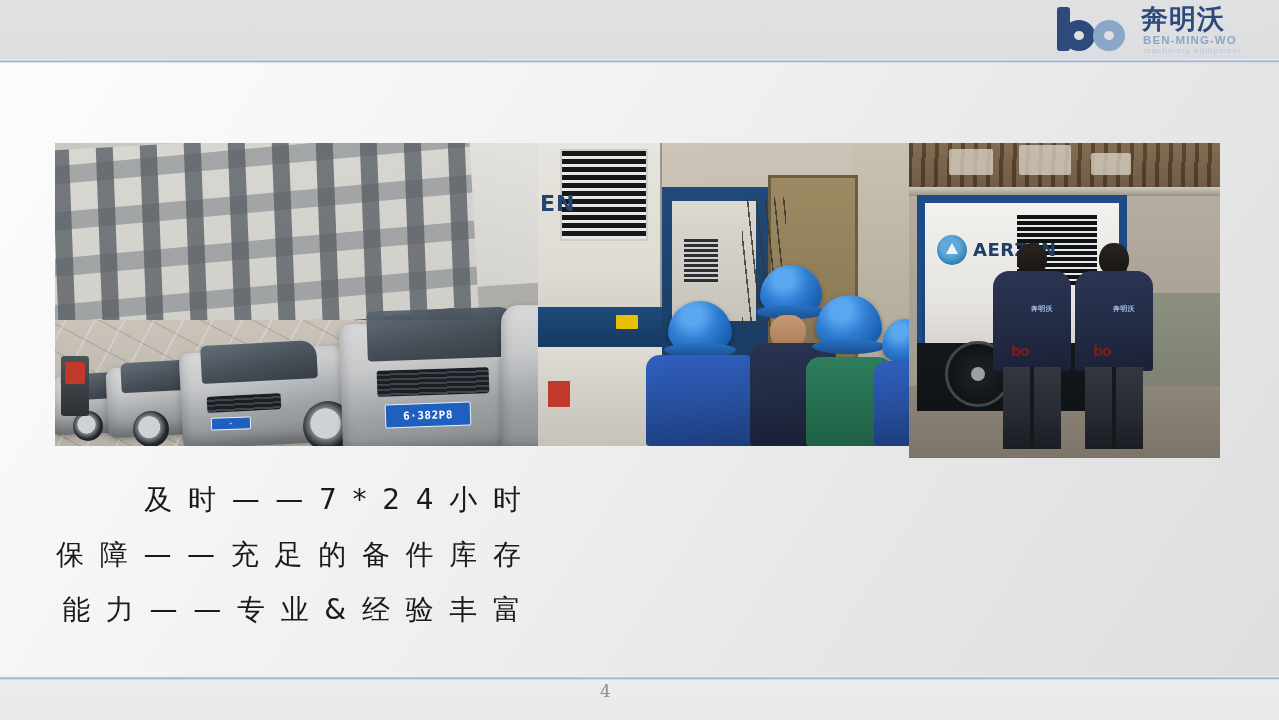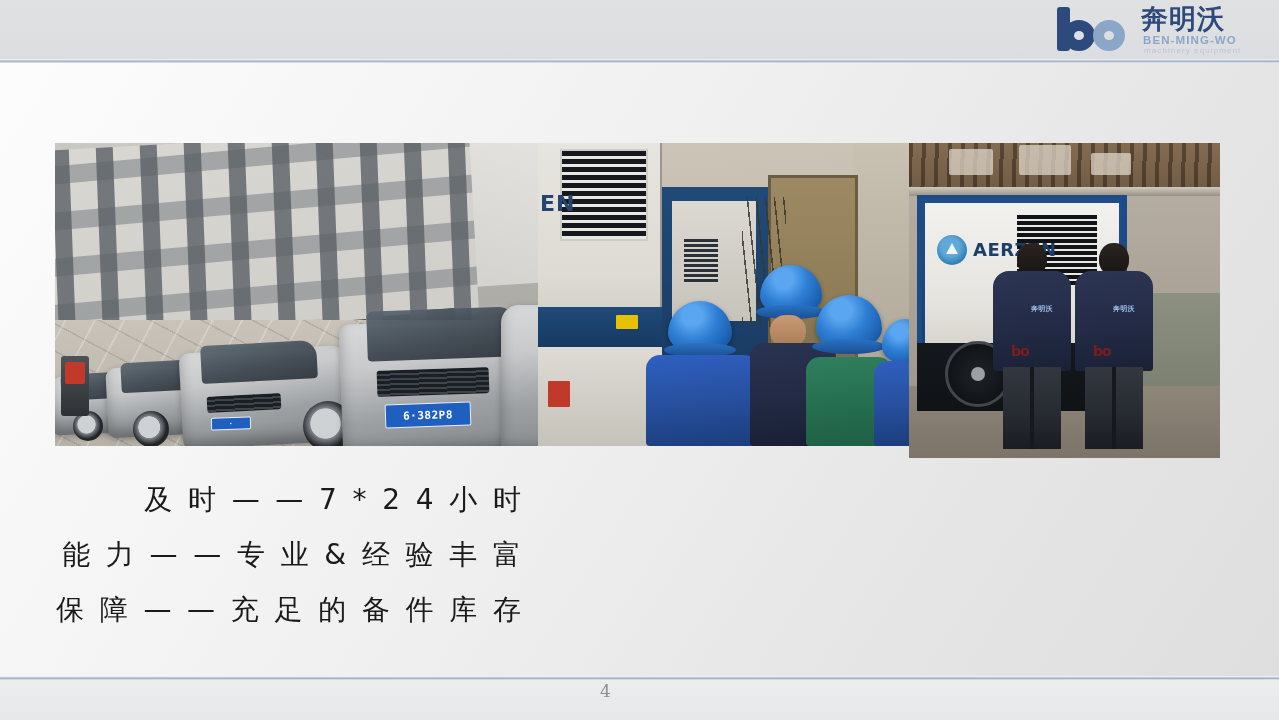--- a/index.html
+++ b/index.html
@@ -523,21 +523,21 @@
           <span class="bo">bo</span>
           <span class="cn">奔明沃</span>
         </div>
         <div class="tech-legs"></div>
       </div>
     </div>
   </div>
 
   <div class="bullets">
     <div class="bullet-line">及 时 — — 7 * 2 4 小 时</div>
+    <div class="bullet-line">保 障 — — 充 足 的 备 件 库 存</div>
     <div class="bullet-line">能 力 — — 专 业 &amp; 经 验 丰 富</div>
-    <div class="bullet-line">保 障 — — 充 足 的 备 件 库 存</div>
   </div>
 
   <div class="footer-rule"></div>
   <div class="footer-band"></div>
   <div class="page-number">4</div>
 
 </div>
 
 </body></html>

